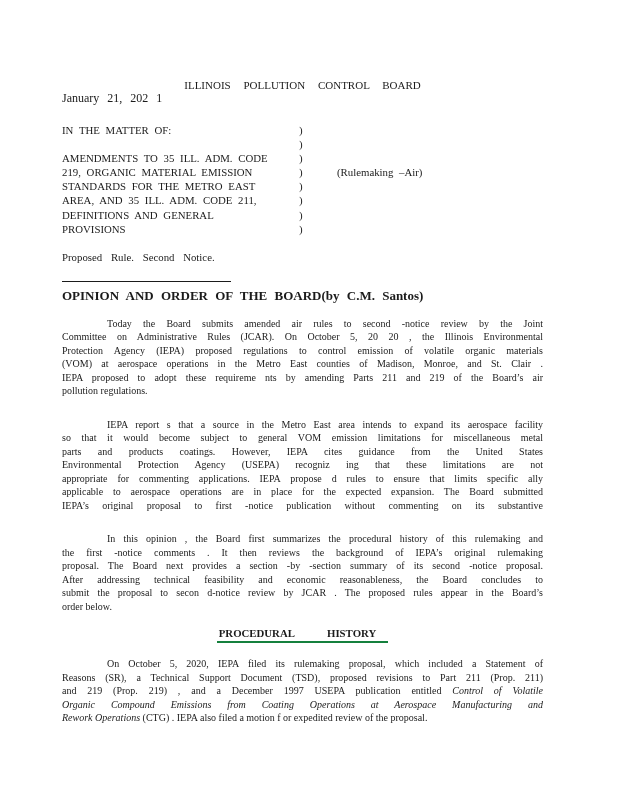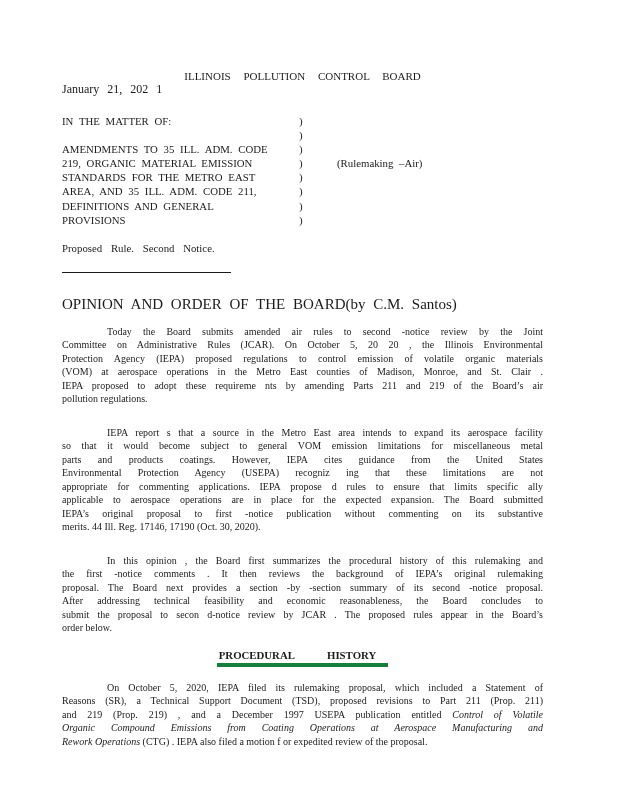--- a/index.html
+++ b/index.html
@@ -11,21 +11,21 @@
     width: 618px;
     height: 800px;
     position: relative;
     overflow: hidden;
     font-family: "Liberation Serif", "DejaVu Serif", serif;
     color: #1b1b1b;
   }
   .page {
     position: absolute;
     left: 62px;
-    top: 0;
+    top: 9px;
     width: 481px;
   }
   .doc-title {
     margin-top: 70px;
     text-align: center;
     font-size: 11px;
     line-height: 13px;
     word-spacing: 10px;
     white-space: nowrap;
   }
@@ -56,25 +56,26 @@
   }
   .notice-line .underlined {
     display: inline-block;
     border-bottom: 1px solid #1b1b1b;
     padding-right: 16px;
     padding-bottom: 17px;
     word-spacing: 6px;
     white-space: nowrap;
   }
   .opinion-line {
-    margin-top: 24px;
-    font-size: 15px;
+    margin-top: 7px;
+    font-size: 13px;
     line-height: 14px;
     word-spacing: 4px;
     white-space: nowrap;
+    font-weight: bold;
   }
   .paras .para { margin-top: 20px; }
   .paras .para:first-child { margin-top: 14px; }
   .paras-history .para { margin-top: 14px; }
   .para {
     font-size: 10px;
   }
   .line {
     line-height: 13.5px;
     text-align: justify;
@@ -86,21 +87,21 @@
   .italic { font-style: italic; }
   .section-heading-wrap {
     margin-top: 14px;
     text-align: center;
     font-size: 10.8px;
     line-height: 13px;
   }
   .section-heading {
     display: inline-block;
     font-weight: bold;
-    border-bottom: 4px solid #15803d;
+    border-bottom: 2px solid #15803d;
     padding: 0 12px 1px 2px;
     word-spacing: 30px;
     white-space: nowrap;
   }
 </style>
 </head>
 <body>
 
 <div class="page">
 
@@ -165,21 +166,20 @@
         <div class="line last"><span>pollution regulations.</span></div>
       </div>
       <div class="para">
         <div class="line first"><span>IEPA report s that a source in the Metro East area intends to expand its aerospace facility</span></div>
         <div class="line"><span>so that it would become subject to general VOM emission limitations for miscellaneous metal</span></div>
         <div class="line"><span>parts and products coatings. However, IEPA cites guidance from the United States</span></div>
         <div class="line"><span>Environmental Protection Agency (USEPA) recogniz ing that these limitations are not</span></div>
         <div class="line"><span>appropriate for commenting applications. IEPA propose d rules to ensure that limits specific ally</span></div>
         <div class="line"><span>applicable to aerospace operations are in place for the expected expansion. The Board submitted</span></div>
         <div class="line"><span>IEPA’s original proposal to first -notice publication without commenting on its substantive</span></div>
-        <div class="line last"><span>merits. 44 Ill. Reg. 17146, 17190 (Oct. 30, 2020).</span></div>
       </div>
       <div class="para">
         <div class="line first"><span>In this opinion , the Board first summarizes the procedural history of this rulemaking and</span></div>
         <div class="line"><span>the first -notice comments . It then reviews the background of IEPA’s original rulemaking</span></div>
         <div class="line"><span>proposal. The Board next provides a section -by -section summary of its second -notice proposal.</span></div>
         <div class="line"><span>After addressing technical feasibility and economic reasonableness, the Board concludes to</span></div>
         <div class="line"><span>submit the proposal to secon d-notice review by JCAR . The proposed rules appear in the Board’s</span></div>
         <div class="line last"><span>order below.</span></div>
       </div>
     </div>

